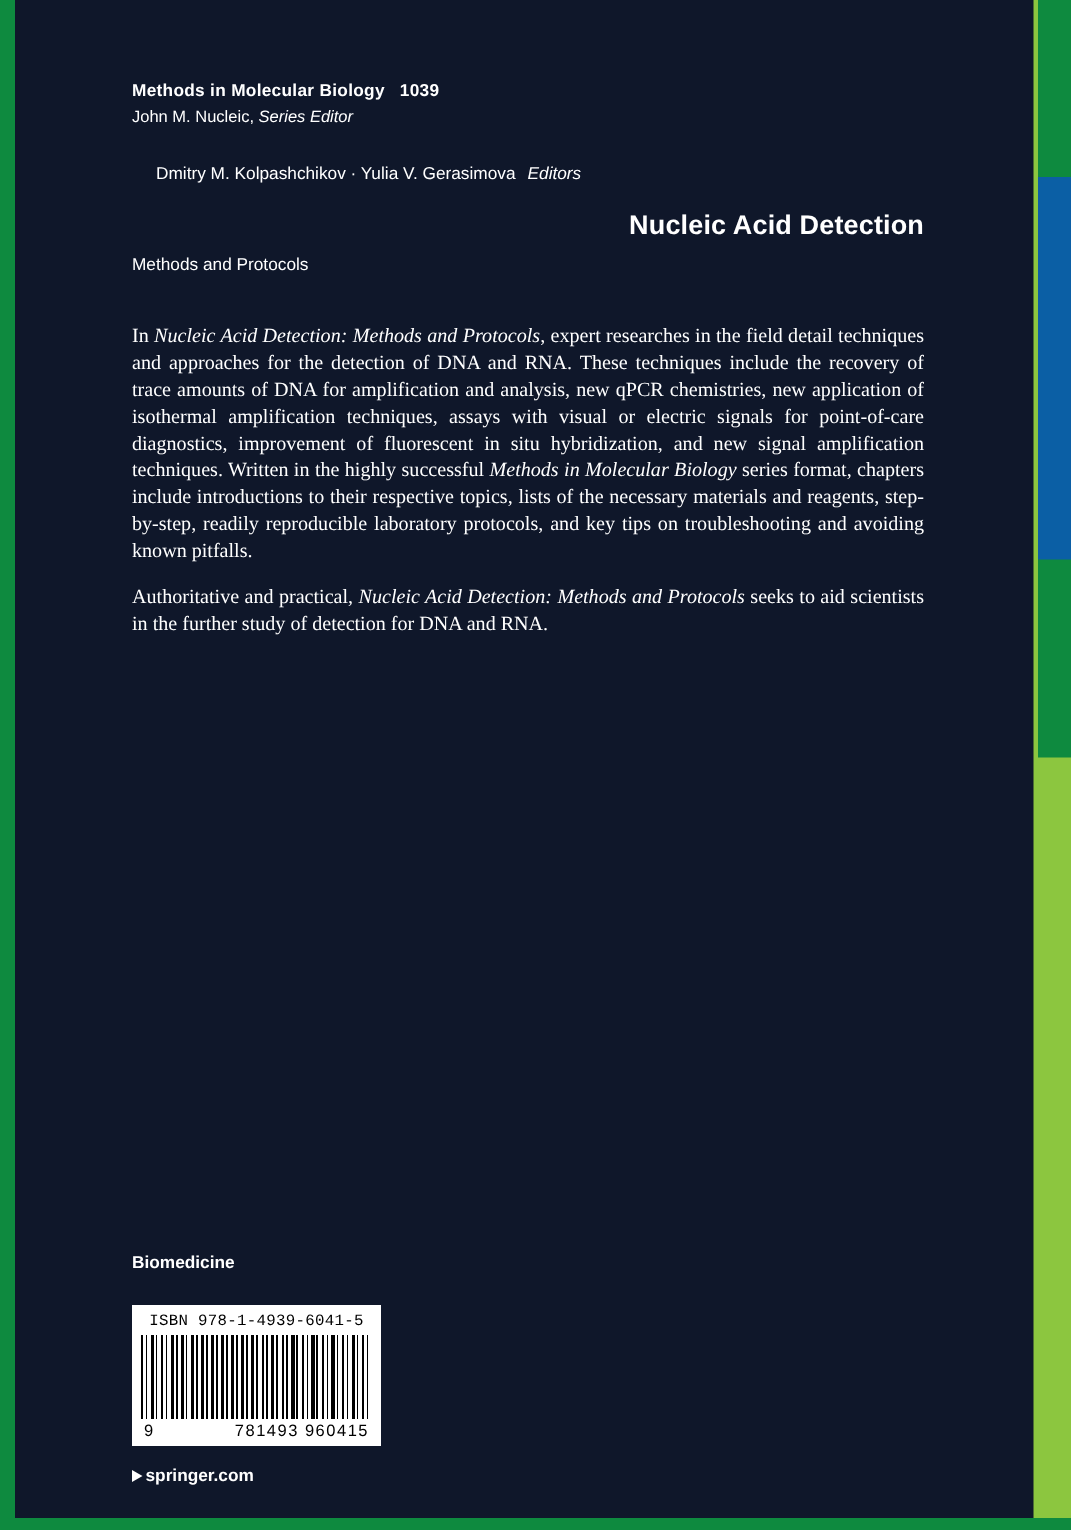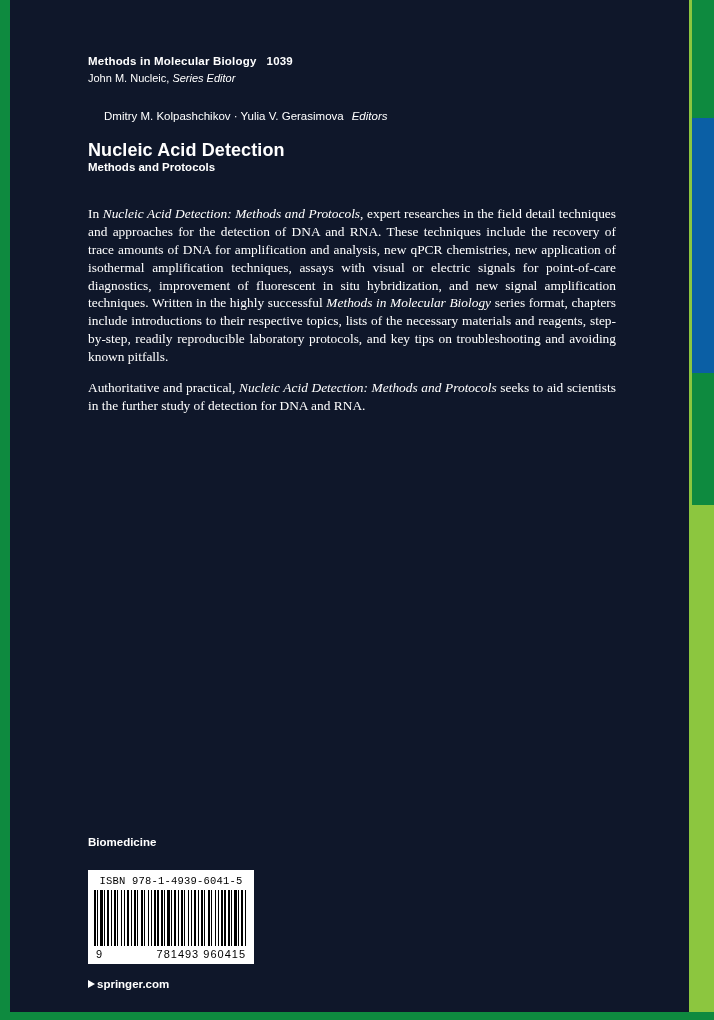--- a/index.html
+++ b/index.html
@@ -102,28 +102,29 @@
   .editors-line .role {
     font-style: italic;
     margin-left: 8px;
   }
 
   .book-title {
     font-family: "Liberation Sans", sans-serif;
     font-weight: bold;
     font-size: 18px;
     color: #ffffff;
+    margin-bottom: 10px;
     letter-spacing: 0.1px;
+    text-align: right;
   }
   .book-subtitle {
     font-family: "Liberation Sans", sans-serif;
     font-size: 11.5px;
     color: #ffffff;
     margin-bottom: 32px;
-    font-weight: bold;
   }
 
   .blurb {
     font-family: "Liberation Serif", serif;
     font-size: 13.4px;
     line-height: 1.335;
     color: #ffffff;
     text-align: justify;
     margin-bottom: 13px;
   }

